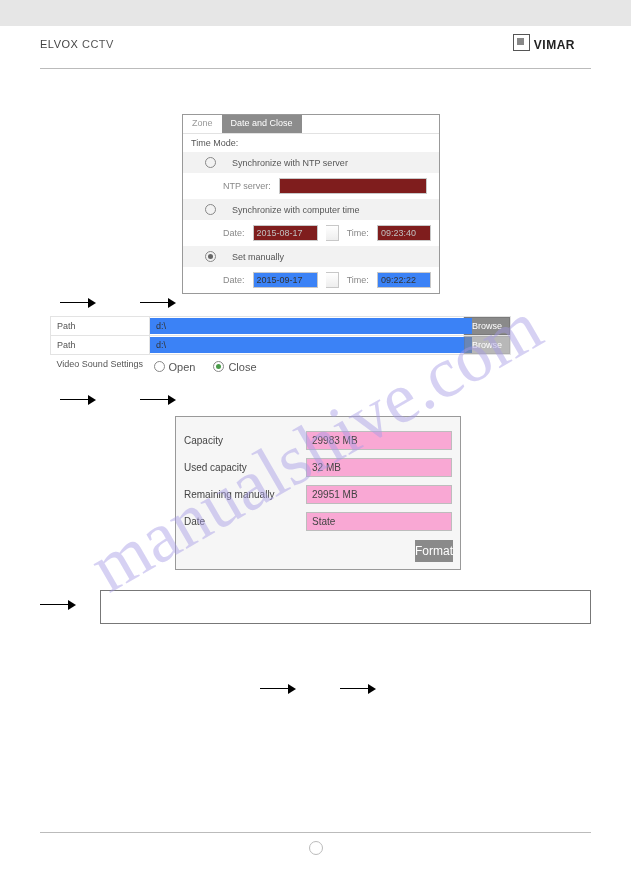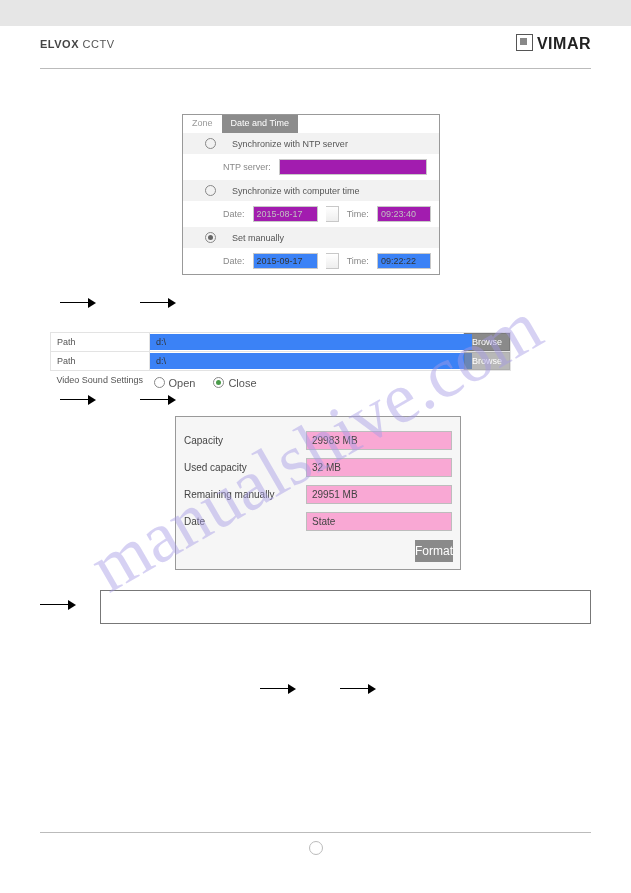--- a/index.html
+++ b/index.html
@@ -1,49 +1,49 @@
 <!DOCTYPE html>
 <html><head>
 <meta charset="utf-8">
 <style>
 html,body{margin:0;padding:0;background:#fff;font-family:Arial,sans-serif;font-size:10px;color:#444}
 .page{width:631px;height:893px;position:relative;background:#fff}
 .topbar{width:631px;height:26px;background:#e6e6e6}
 .header{position:absolute;top:38px;left:40px;right:40px;height:22px}
 .brandL{position:absolute;left:0;top:0;font-size:11px;letter-spacing:.5px;color:#555}
-.brandL b{font-weight:bold;color:#444}
-.brandR{position:absolute;right:0;top:-4px;font-size:16px;font-weight:bold;color:#222;letter-spacing:.5px}
+.brandL b{font-weight:normal;color:#444}
+.brandR{position:absolute;right:16px;top:-4px;font-size:12px;font-weight:bold;color:#222;letter-spacing:.5px}
 .brandR .sq{display:inline-block;width:15px;height:15px;border:1px solid #555;vertical-align:-2px;margin-right:4px;position:relative}
 .brandR .sq::after{content:"";position:absolute;left:3px;top:3px;width:7px;height:7px;background:#888}
 .hr{position:absolute;left:40px;right:40px;top:68px;border-top:1px solid #bbb}
 .hr2{position:absolute;left:40px;right:40px;bottom:38px;border-top:1px solid #bbb;height:22px;display:flex;align-items:flex-end;justify-content:center}
 .pgnum{width:12px;height:12px;border:1px solid #bbb;border-radius:50%}
 .wm{position:absolute;left:50%;top:50%;transform:translate(-50%,-50%) rotate(-30deg);font-size:72px;color:#a69be6;opacity:.45;font-family:Georgia,serif;pointer-events:none;white-space:nowrap;z-index:50}
 
 .panel1{position:absolute;left:182px;top:114px;width:256px;border:1px solid #999;background:#fff;z-index:10}
 .tabs{height:18px;background:#fff;display:flex}
 .tab{padding:3px 9px;font-size:9px}
 .tab.inactive{color:#999}
 .tab.active{background:#8c8c8c;color:#fff}
 .row{border-top:1px solid #e2e2e2}
 .rowhead{padding:4px 8px;font-size:9px;color:#555;background:#fff}
 .subrow{background:#f2f2f2;padding:5px 8px 5px 22px;font-size:9px;color:#555;display:flex;align-items:center;gap:16px}
 .subrow .radio{width:9px;height:9px;border:1px solid #888;border-radius:50%;display:inline-block;position:relative;flex:0 0 auto}
 .subrow .radio.on::after{content:"";position:absolute;left:2px;top:2px;width:5px;height:5px;background:#666;border-radius:50%}
 .valrow{background:#fff;padding:5px 8px 5px 40px;display:flex;align-items:center;gap:8px;font-size:9px;color:#888}
 .inp{height:14px;border:1px solid #c8c8c8;background:#3b82f6;font-size:9px;color:#333;padding:0 3px;display:inline-flex;align-items:center}
-.inp.dis{background:#a21caf;color:#c0c0c0}
+.inp.dis{background:#7f1d1d;color:#c0c0c0}
 .calico{width:12px;height:14px;border:1px solid #c8c8c8;border-left:0;display:inline-block;background:linear-gradient(#fff,#eee)}
 .arrow{display:inline-block;width:40px;height:10px;position:relative}
 .arrow::before{content:"";position:absolute;left:0;top:4px;width:30px;border-top:1px solid #000}
 .arrow::after{content:"";position:absolute;left:28px;top:0;border-left:8px solid #000;border-top:5px solid transparent;border-bottom:5px solid transparent}
 
 .sec2{position:absolute;left:50px;top:298px;right:120px;z-index:10}
 .arrows2{display:flex;gap:40px;margin-left:10px}
-.grid2{margin-top:24px;border-collapse:collapse;width:100%}
+.grid2{margin-top:8px;border-collapse:collapse;width:100%}
 .grid2 td{border:1px solid #e3e3e3;padding:0;height:18px;font-size:9px;color:#555}
 .grid2 .lbl{width:92px;padding-left:6px;background:#fff}
 .grid2 .cell{background:#fff}
 .grid2 .cell .inp{border:0;height:16px;width:100%;padding-left:6px}
 .btn{background:#8a8a8a;color:#fff;font-size:9px;width:44px;text-align:left;height:16px;display:flex;align-items:center;justify-content:center;border:1px solid #7a7a7a}
 .btn.dis{opacity:.6}
 .radiorow{display:flex;gap:18px;padding:5px 0 0 4px;font-size:11px;color:#555}
 .r{width:9px;height:9px;border:1px solid #888;border-radius:50%;display:inline-block;position:relative;margin-right:4px;vertical-align:-1px}
 .r.on::after{content:"";position:absolute;left:2px;top:2px;width:5px;height:5px;background:#4a9b4a;border-radius:50%}
 
@@ -71,22 +71,25 @@
   <div class="brandL"><b>ELVOX</b><span> CCTV</span></div>
   <div class="brandR"><span class="sq"></span><span>VIMAR</span></div>
 </div>
 <div class="hr"></div>
 
 <div class="wm">manualshive.com</div>
 
 <div class="panel1">
   <div class="tabs">
     <div class="tab inactive">Zone</div>
-    <div class="tab active">Date and Time</div>
+    <div class="tab active">Date and Close</div>
   </div>
+  <div class="row">
+        <div class="rowhead">Time Mode:</div>
+      </div>
   <div class="subrow">
         <span class="radio"></span>
         <span>Synchronize with NTP server</span>
       </div>
   <div class="valrow">
         <span>NTP server:</span>
         <span class="inp dis" style="width:140px"></span>
       </div>
   <div class="subrow">
         <span class="radio"></span>

